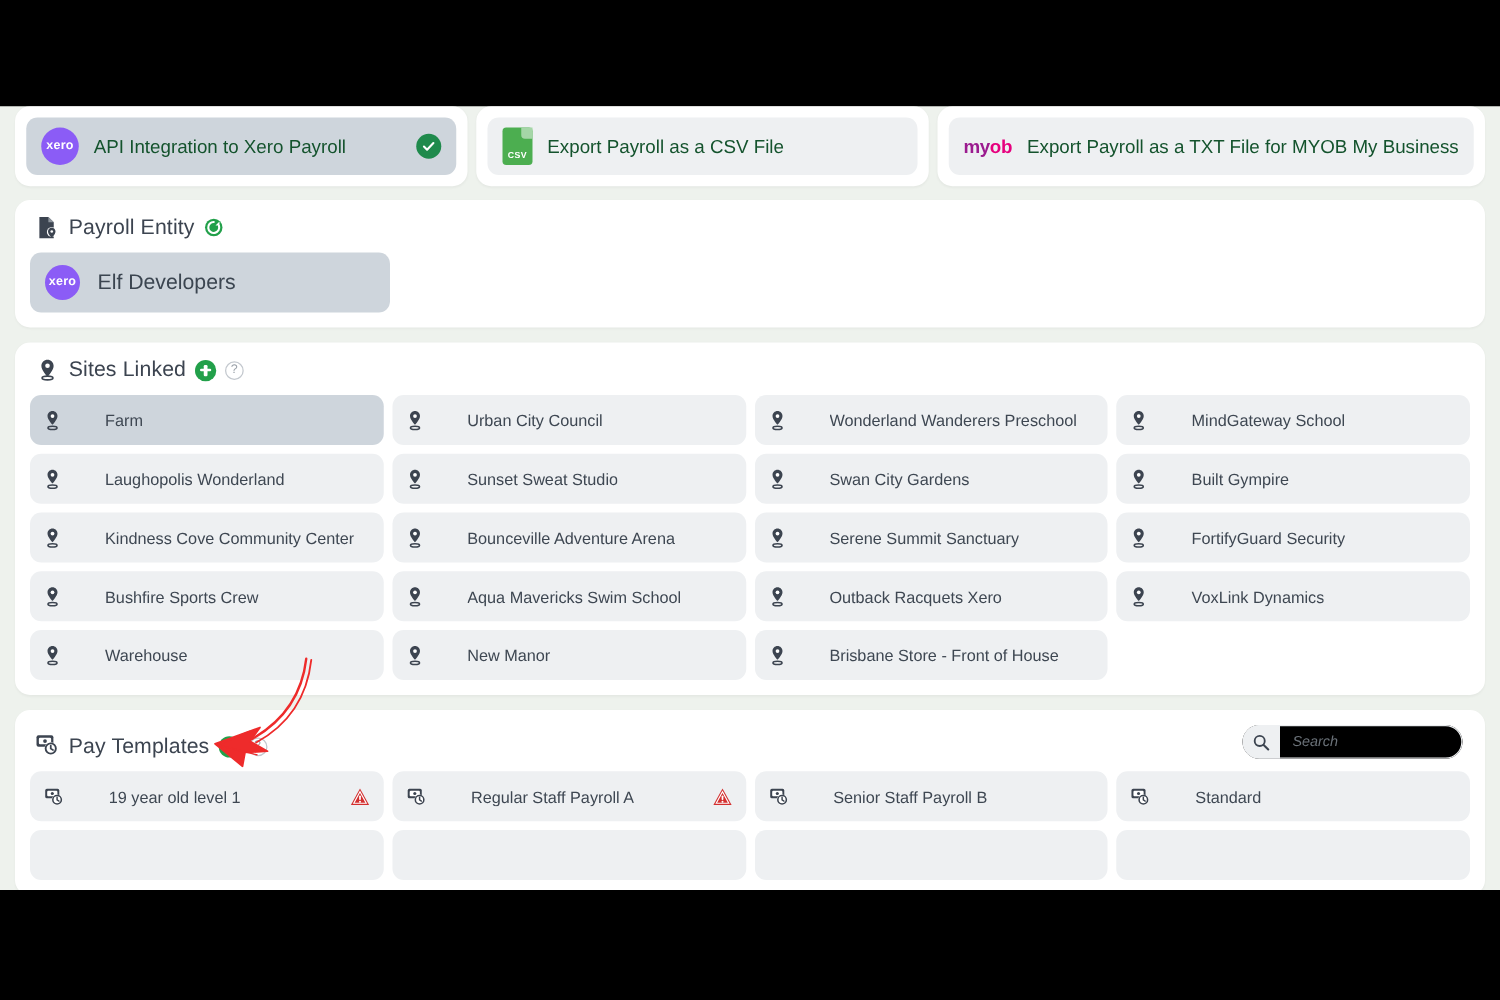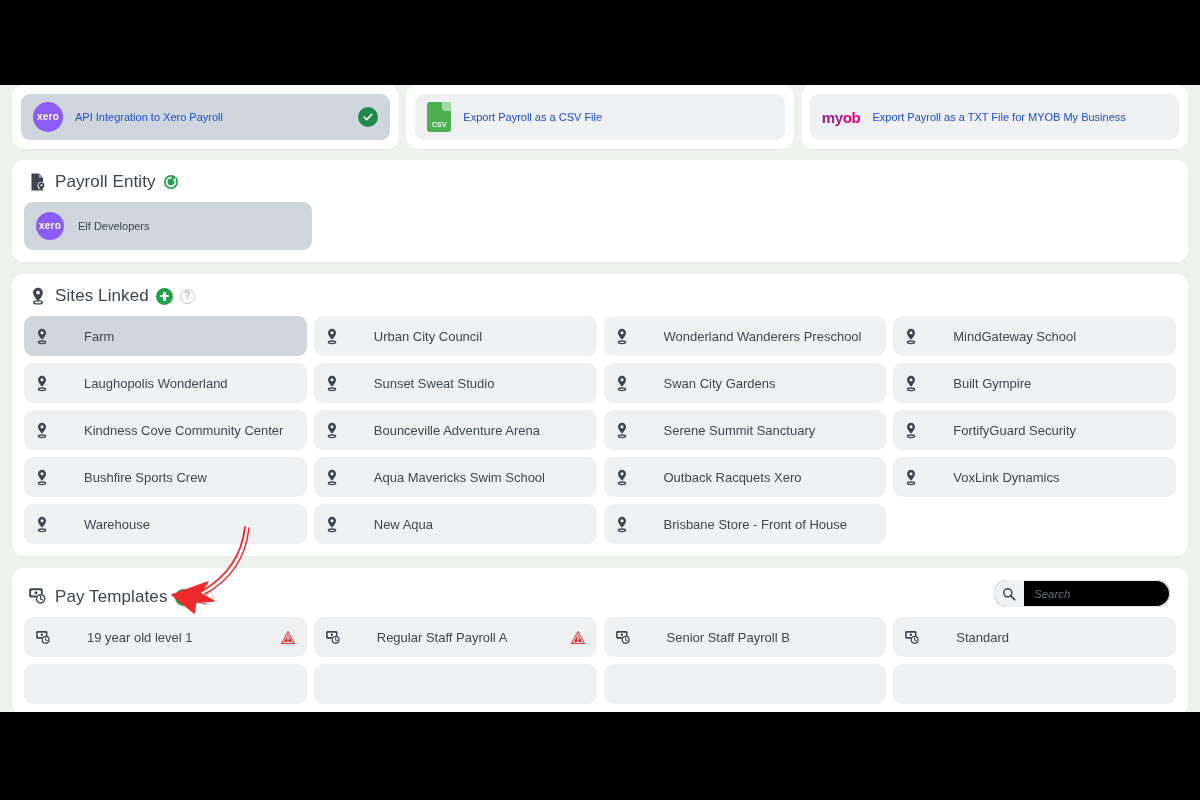--- a/index.html
+++ b/index.html
@@ -55,22 +55,22 @@
   .integration-inner {
     display: flex;
     align-items: center;
     border-radius: 9px;
     height: 46px;
     padding: 0 12px;
     background: #eef0f2;
   }
   .integration-inner.selected { background: #ced5dc; }
   .integration-label {
-    font-size: 11px;
-    color: #1d4ed8;
+    font-size: 15px;
+    color: #14532d;
     margin-left: 12px;
     white-space: nowrap;
   }
   .integration-spacer { flex: 1 1 auto; }
 
   
   .xero-logo {
     width: 30px; height: 30px;
     border-radius: 50%;
     background: #8b5cf6;
@@ -220,21 +220,21 @@
     background: #ced5dc;
     border-radius: 9px;
     height: 48px;
     width: 288px;
     display: flex;
     align-items: center;
     padding: 0 12px;
     gap: 14px;
     cursor: pointer;
   }
-  .entity-label { font-size: 11px; color: #3b4550; }
+  .entity-label { font-size: 17px; color: #3b4550; }
 
   
   .head-with-search {
     display: flex;
     align-items: flex-end;
     margin: 2px 0 10px 4px;
     gap: 19px;
   }
   .search-box {
     margin-left: auto;
@@ -507,21 +507,21 @@
                 <ellipse cx="7" cy="14.3" rx="3.6" ry="1.3" fill="none" stroke="#3c4450" stroke-width="1.3"></ellipse>
               </svg></span>
             <span class="chip-label">Warehouse</span>
           </div>
           <div class="chip">
             <span class="pin-icon"><svg viewBox="0 0 14 17" width="14" height="17">
                 <path d="M7 0.8C4.8 0.8 3 2.6 3 4.8c0 2.9 4 7 4 7s4-4.1 4-7c0-2.2-1.8-4-4-4z" fill="#3c4450"></path>
                 <circle cx="7" cy="4.8" r="1.5" fill="#ffffff"></circle>
                 <ellipse cx="7" cy="14.3" rx="3.6" ry="1.3" fill="none" stroke="#3c4450" stroke-width="1.3"></ellipse>
               </svg></span>
-            <span class="chip-label">New Aqua</span>
+            <span class="chip-label">New Manor</span>
           </div>
           <div class="chip">
             <span class="pin-icon"><svg viewBox="0 0 14 17" width="14" height="17">
                 <path d="M7 0.8C4.8 0.8 3 2.6 3 4.8c0 2.9 4 7 4 7s4-4.1 4-7c0-2.2-1.8-4-4-4z" fill="#3c4450"></path>
                 <circle cx="7" cy="4.8" r="1.5" fill="#ffffff"></circle>
                 <ellipse cx="7" cy="14.3" rx="3.6" ry="1.3" fill="none" stroke="#3c4450" stroke-width="1.3"></ellipse>
               </svg></span>
             <span class="chip-label">Brisbane Store - Front of House</span>
           </div>
         </div>

